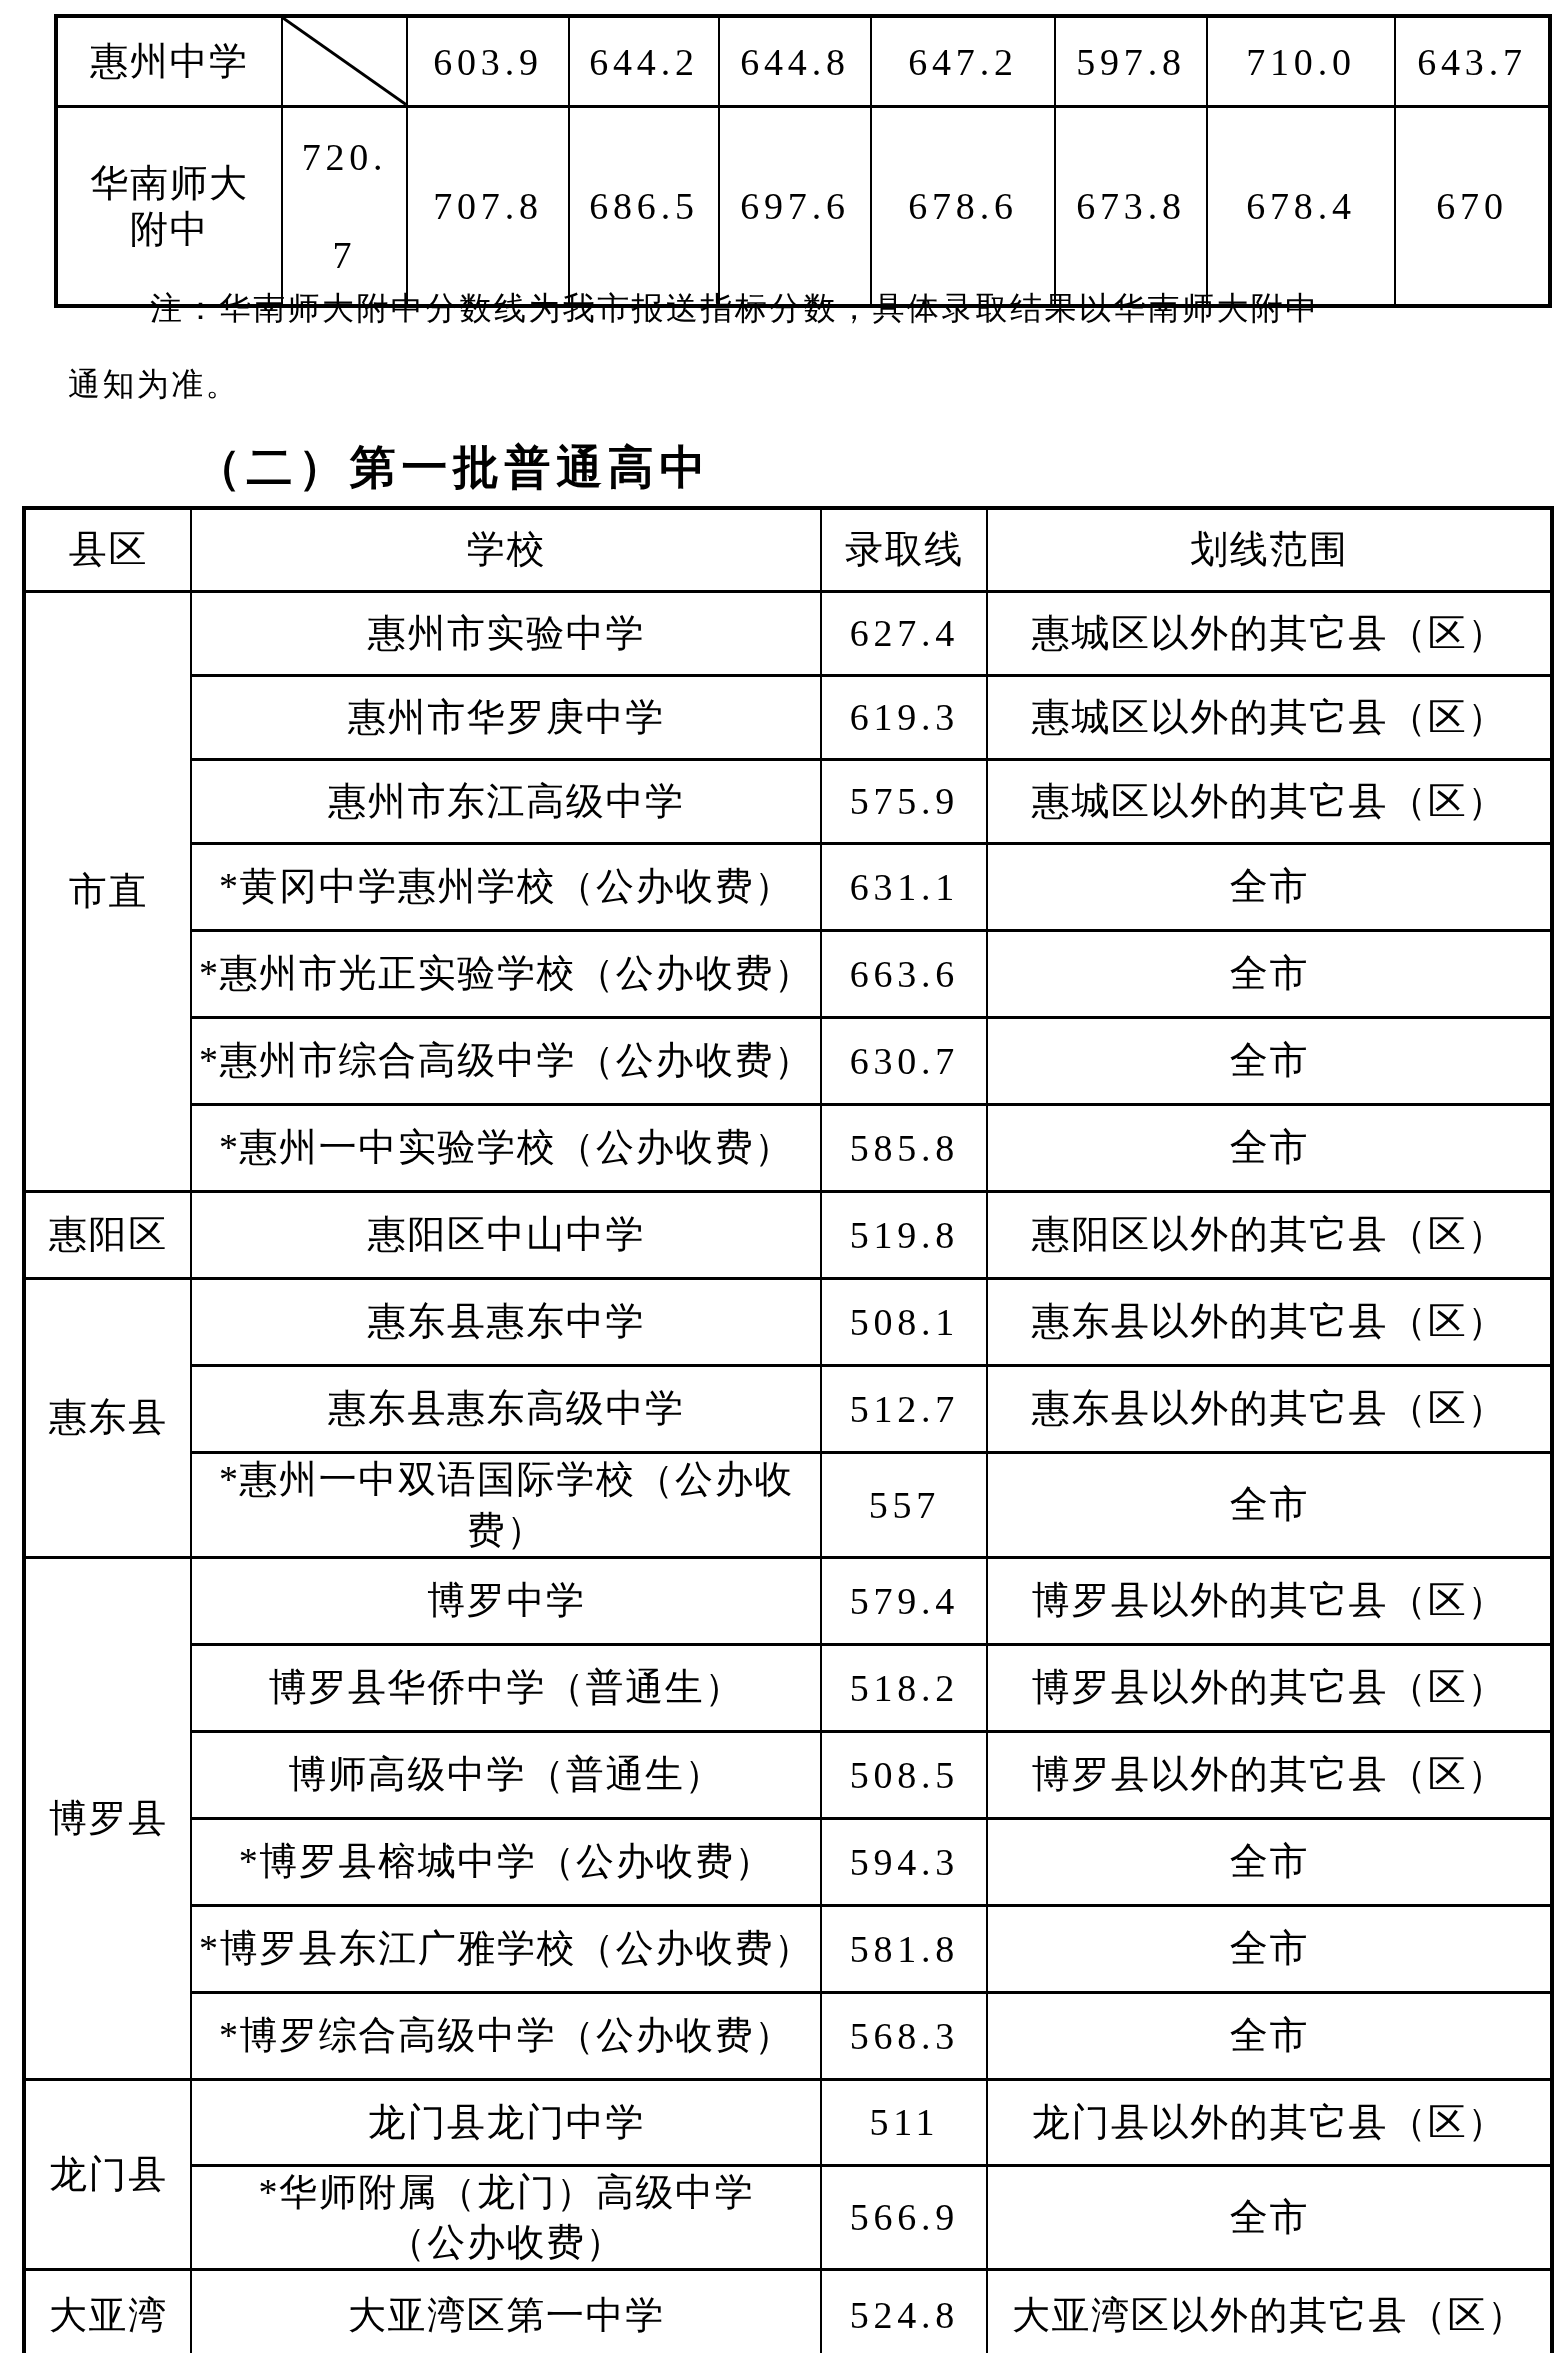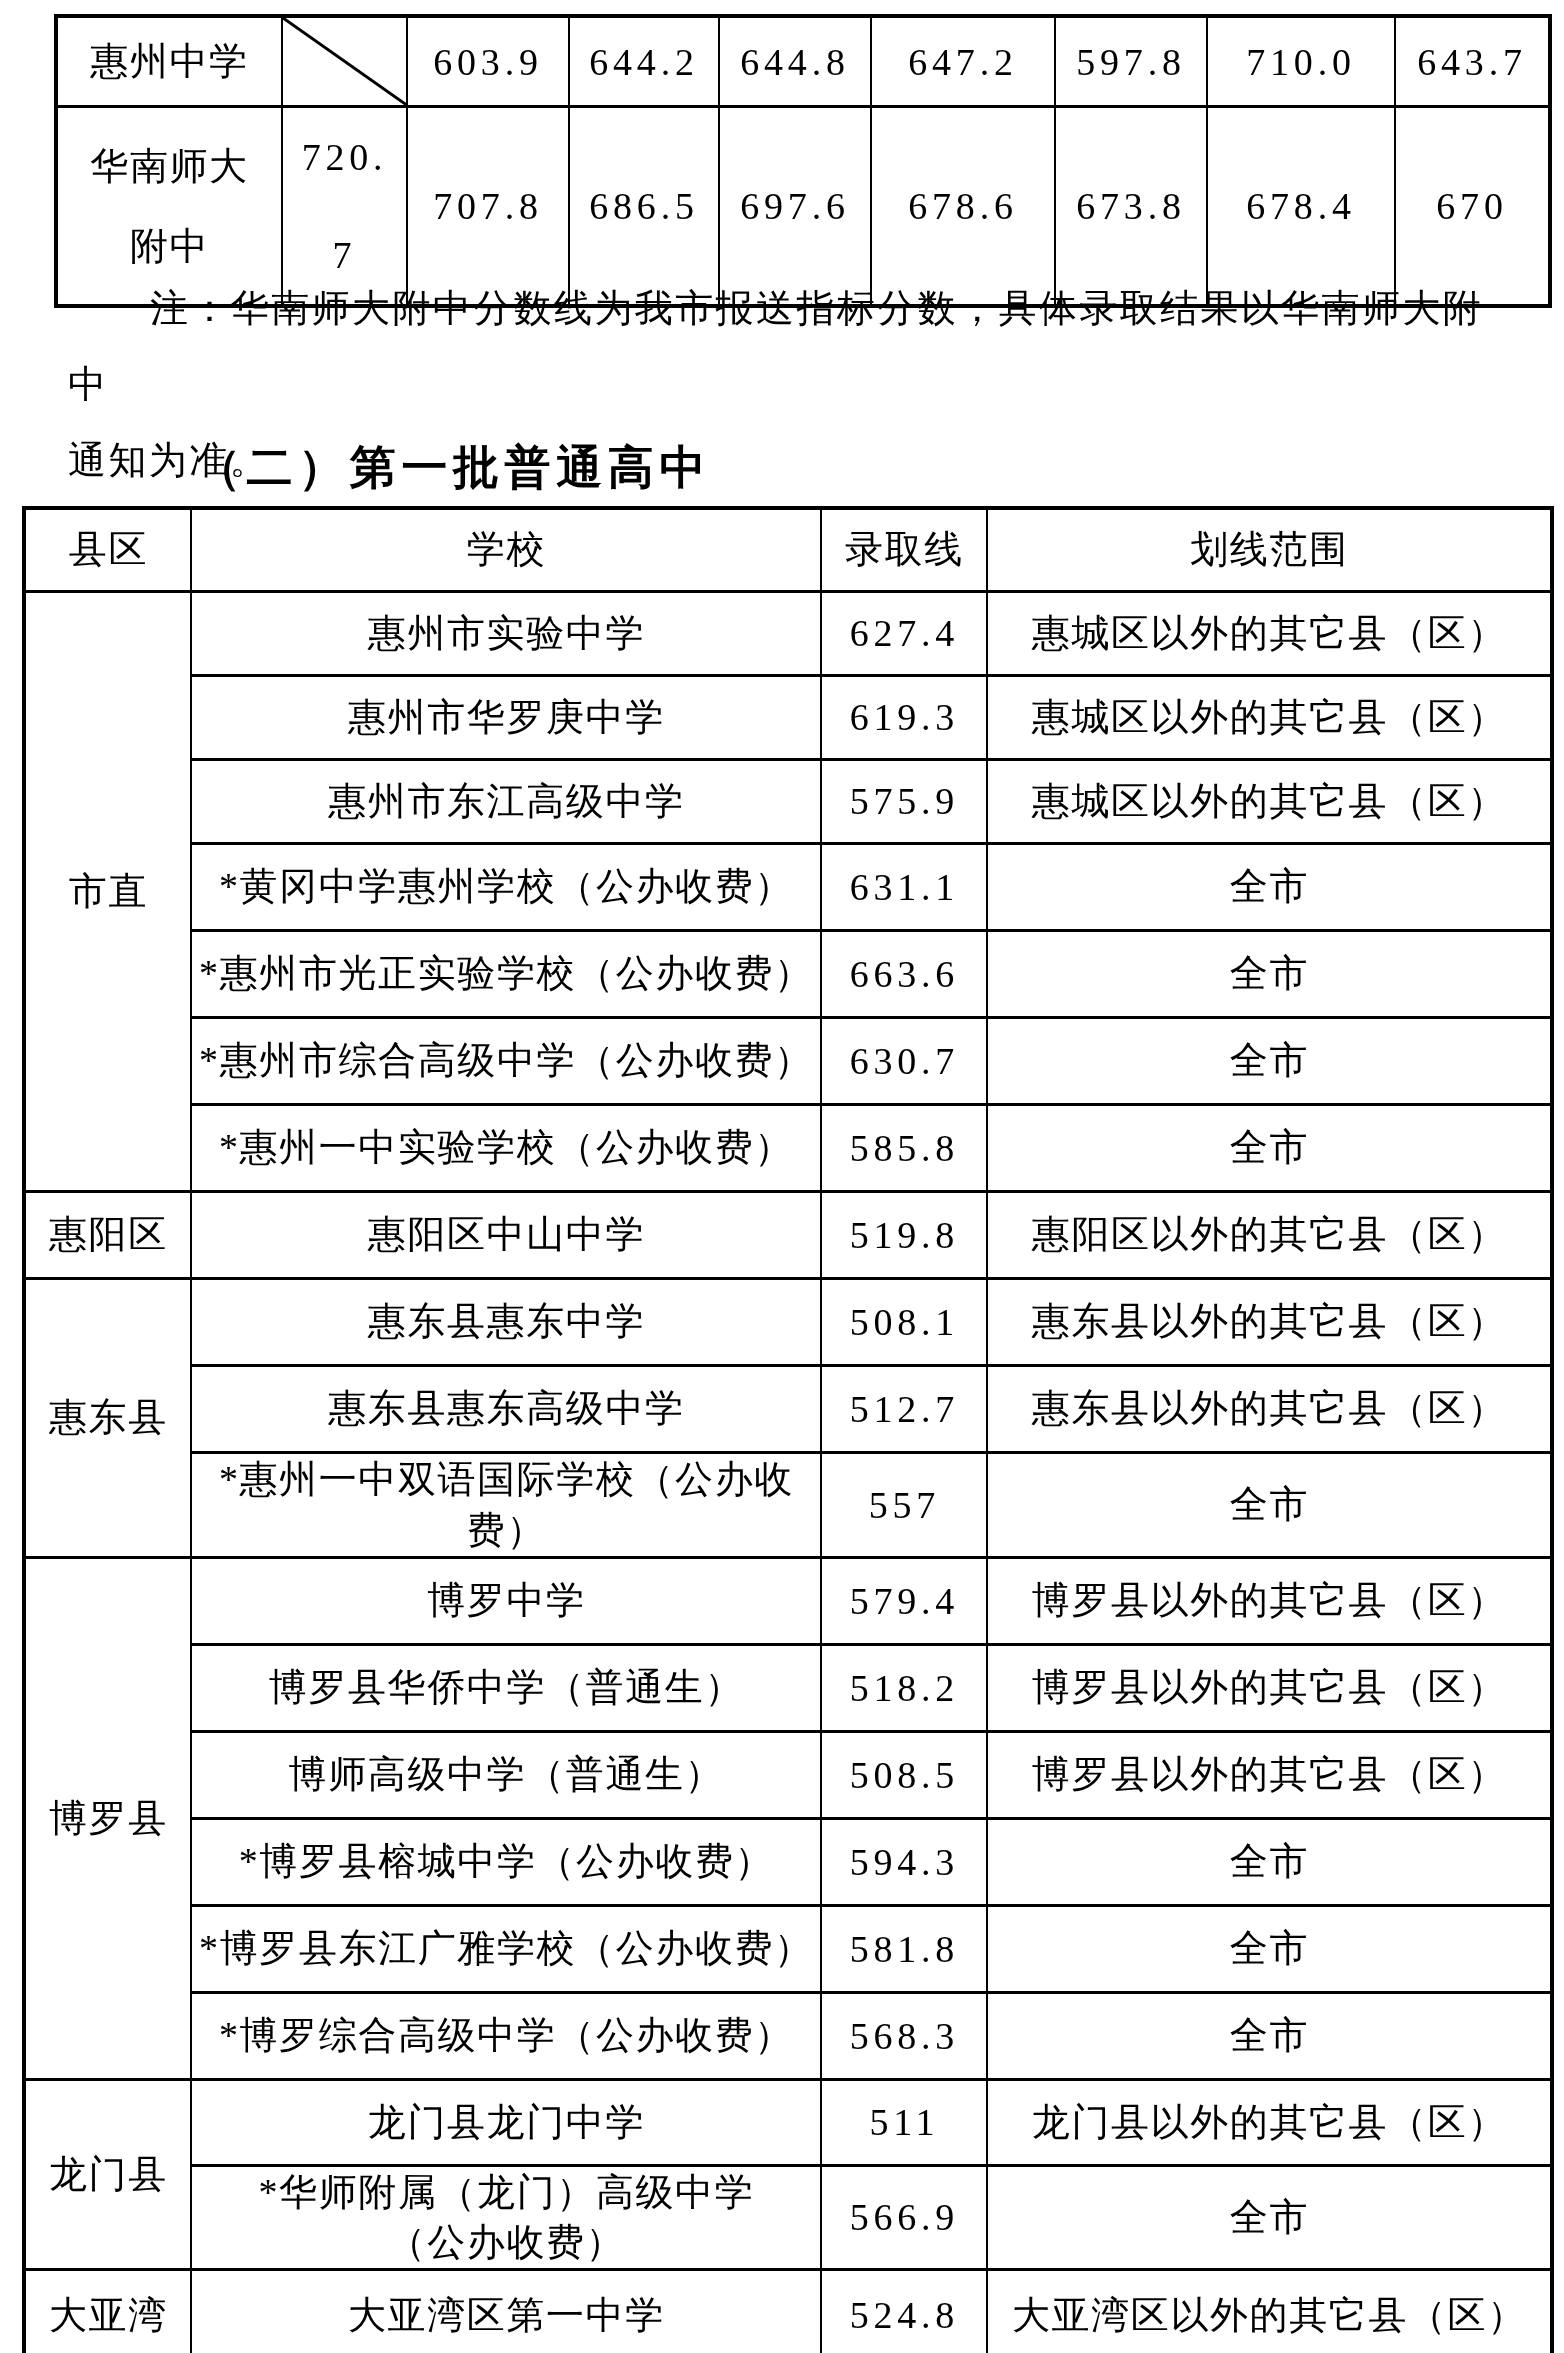--- a/index.html
+++ b/index.html
@@ -13,26 +13,26 @@
         text-align:center;vertical-align:middle;padding:0;
         font-size:38px;font-weight:normal;letter-spacing:1.6px;overflow:hidden;}
 
   
   .t-top{left:54px;top:14.4px;}
   .t-top tr.row-a{height:90px;}
   .t-top tr.row-b{height:197px;}
   .t-top td.score{letter-spacing:4.8px;margin-left:16px;}
   td.diag{position:relative;}
   td.diag svg{position:absolute;left:0;top:0;width:100%;height:100%;display:block;}
-  td.wrap2{white-space:pre-line;line-height:80px;}
+  td.wrap2{white-space:pre-line;line-height:46px;}
   td.wrapnum{white-space:pre-line;line-height:98px;letter-spacing:4.8px;}
 
   
   .note{position:absolute;left:68px;top:270px;width:1448px;
-        font-size:38px;letter-spacing:2.4px;line-height:76px;}
+        font-size:32px;letter-spacing:2.4px;line-height:76px;}
   .note .ln1{text-indent:82px;}
 
   
   .heading{position:absolute;left:195px;top:436px;
            font-size:46px;font-weight:bold;letter-spacing:5.6px;line-height:64px;}
 
   
   .t-main{left:22.4px;top:506px;}
   .t-main tr.h-head{height:83px;}
   .t-main tr.h105{height:84px;}

